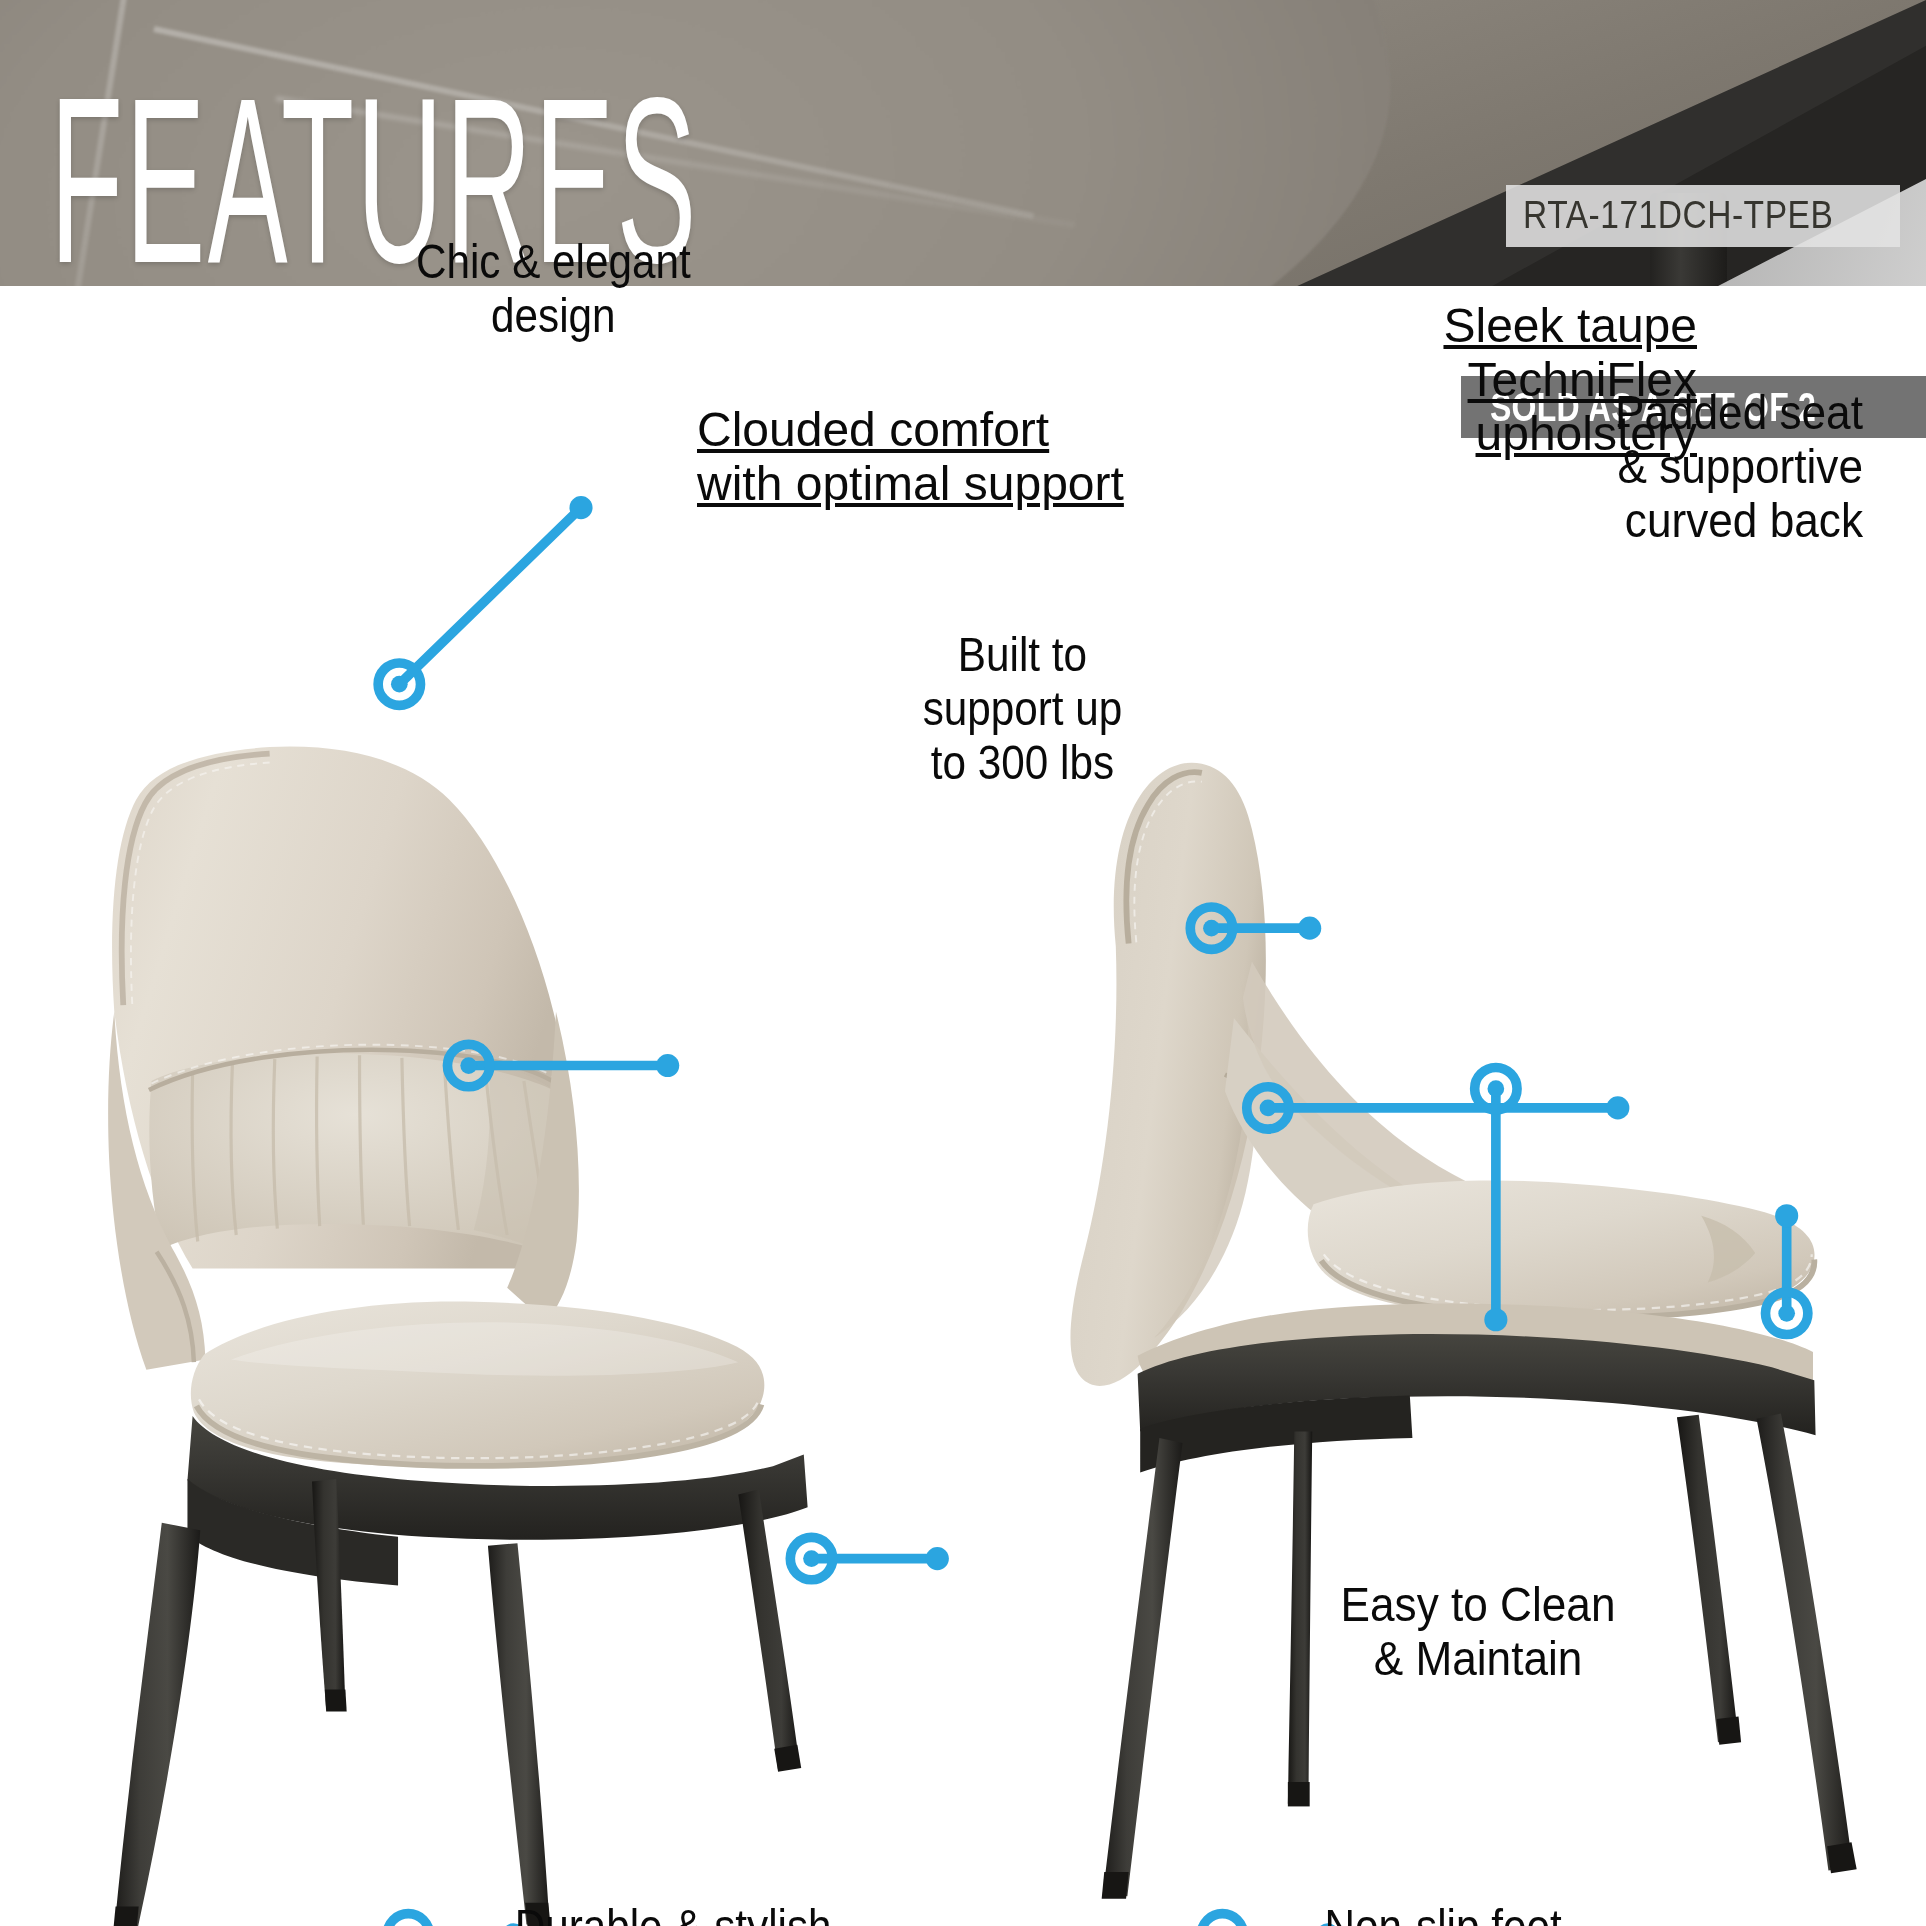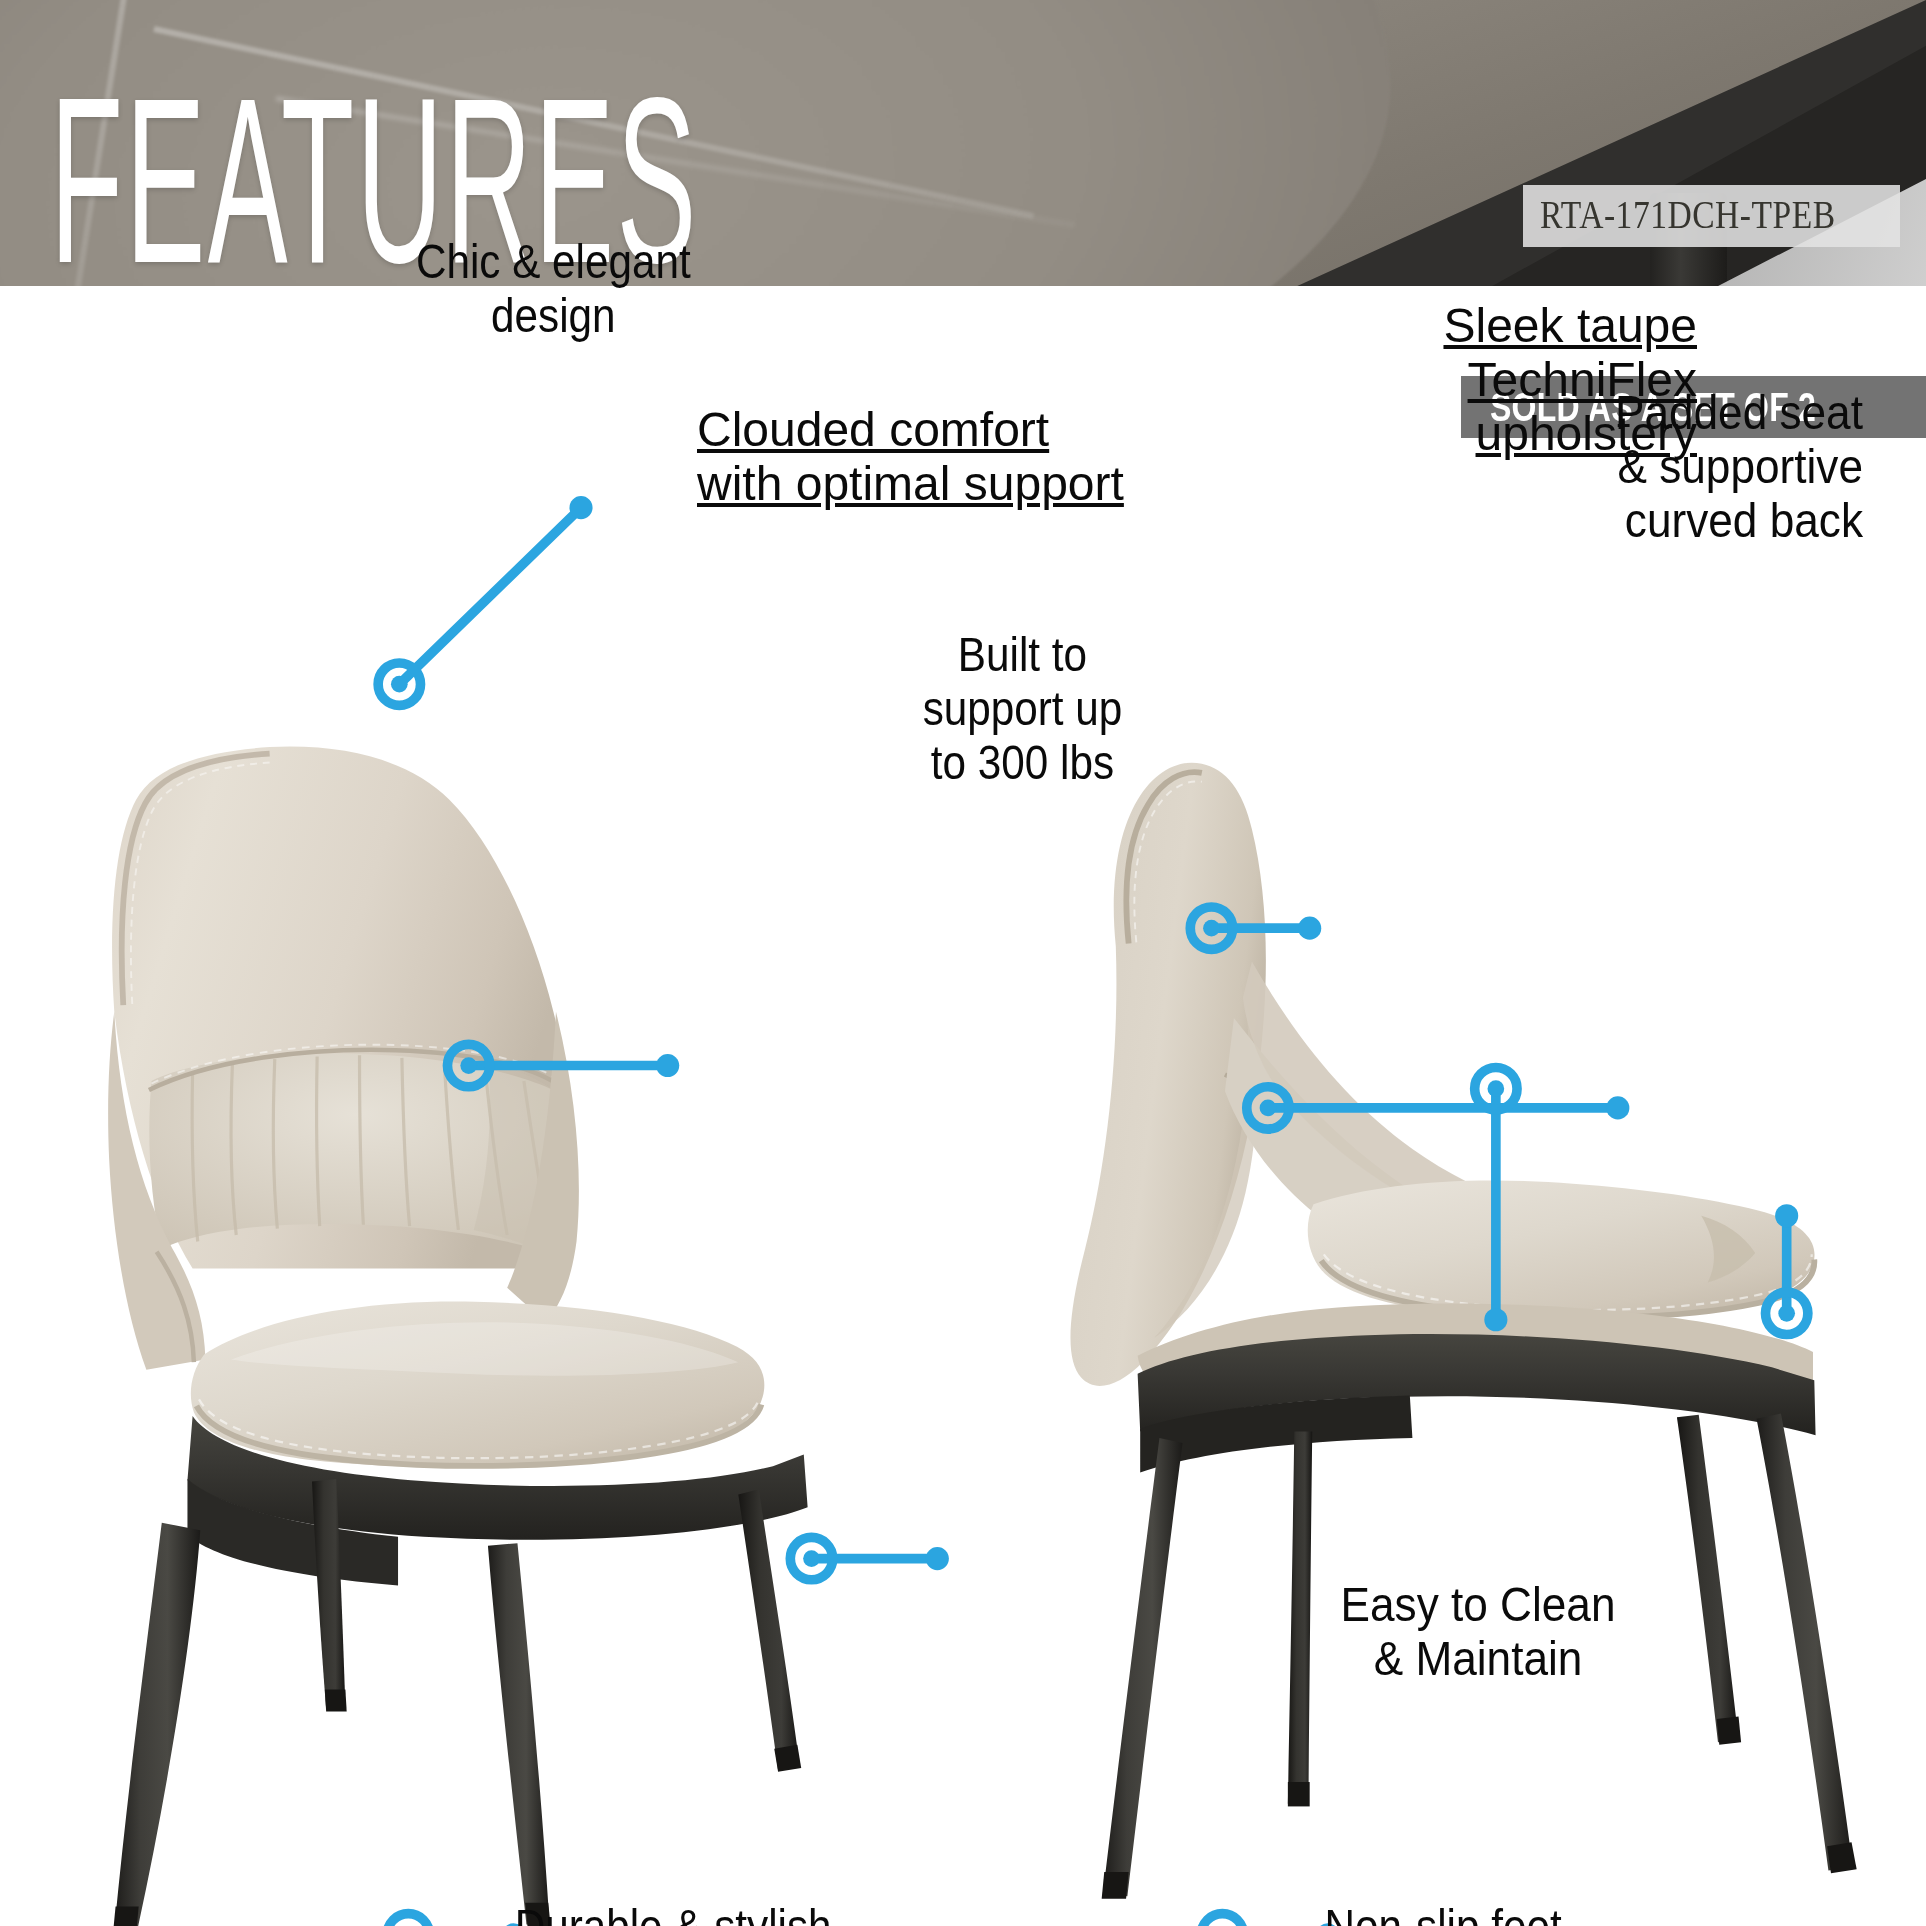--- a/index.html
+++ b/index.html
@@ -82,21 +82,20 @@
     transform:scaleX(0.62) scaleY(1.22);
     transform-origin:left top;
     white-space:nowrap;
     text-shadow:0 1.3px 6.4px rgba(0,0,0,0.18);
   }
 
   .sku-badge{
     position:absolute; right:26px; top:185px;
     background:rgba(226,226,226,0.88);
     padding:10.3px 16.7px 11.6px 16.7px;
-    font-family:Liberation Serif, serif;
   }
   .sku-badge span{
     display:block;
     color:#36352f; font-size:39px; font-weight:400;
     letter-spacing:0.6px; line-height:40px;
     transform:scaleX(0.86); transform-origin:left center;
     white-space:nowrap;
   }
 
   

